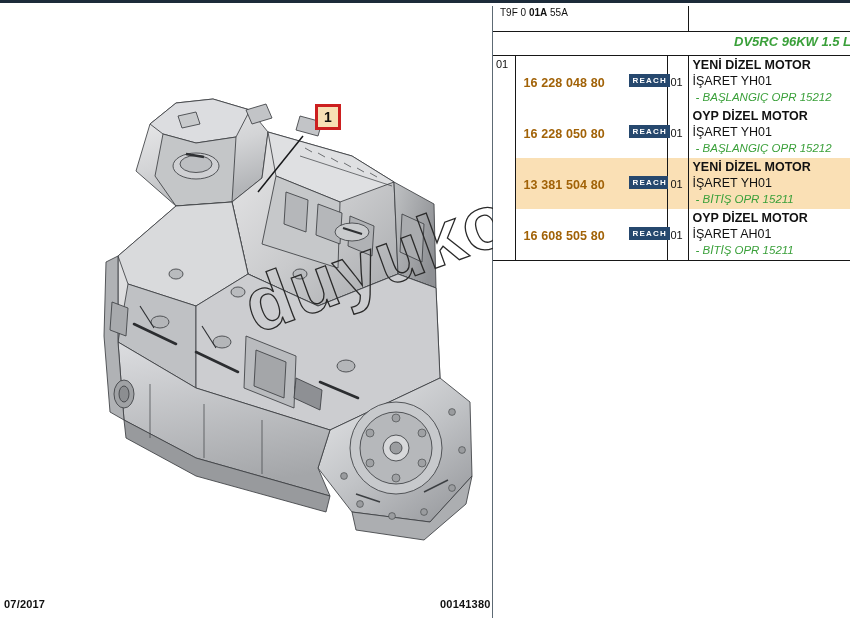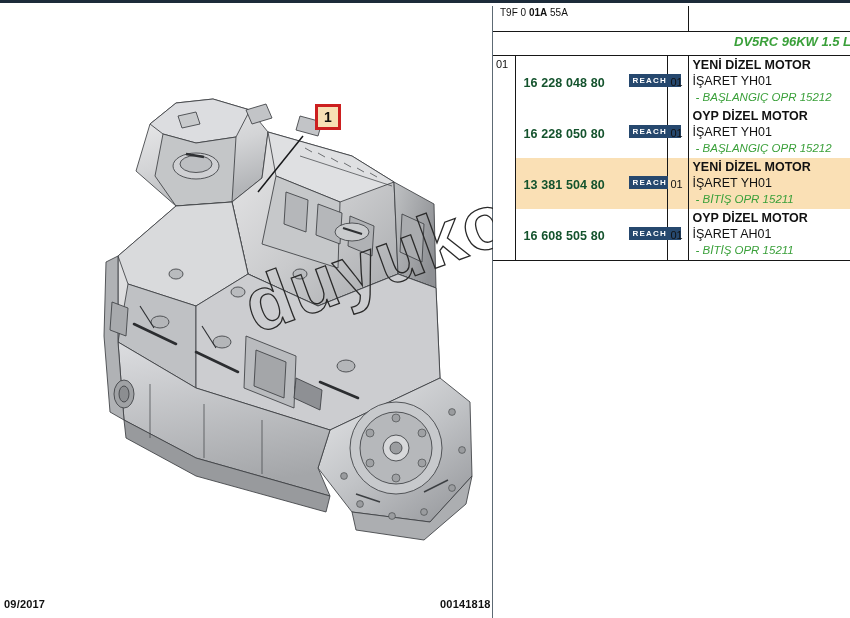--- a/index.html
+++ b/index.html
@@ -163,34 +163,34 @@
   }
   .srow.hl { background: #fae0b5; }
 
   
   .pref {
     position: absolute;
     left: 8px;
     top: 20px;
     font-size: 12.5px;
     font-weight: bold;
-    color: #14532d;
+    color: #a16207;
     letter-spacing: 0.1px;
     white-space: nowrap;
   }
   .reach {
     position: absolute;
     left: 113px;
     top: 18px;
     background: #26486e;
     color: #ffffff;
     font-size: 8px;
     font-weight: bold;
     letter-spacing: 1.2px;
-    padding: 2px 14px 2px 4px;
+    padding: 2px 3px 2px 4px;
     line-height: 9px;
     font-family: "Liberation Sans", sans-serif;
   }
   .qty {
     position: absolute;
     left: 3px;
     top: 20px;
     font-size: 11px;
     color: #111111;
   }
@@ -464,16 +464,16 @@
                 <div class="d-note">- BİTİŞ OPR 15211</div>
               </div>
             </div>
           </div>
         </td>
       </tr>
     </tbody>
       </table>
   </div>
 
-  <div class="footer footer-left">09/2017</div>
-  <div class="footer footer-right">00141818</div>
+  <div class="footer footer-left">07/2017</div>
+  <div class="footer footer-right">00141380</div>
 
 </div>
 
 </body></html>

